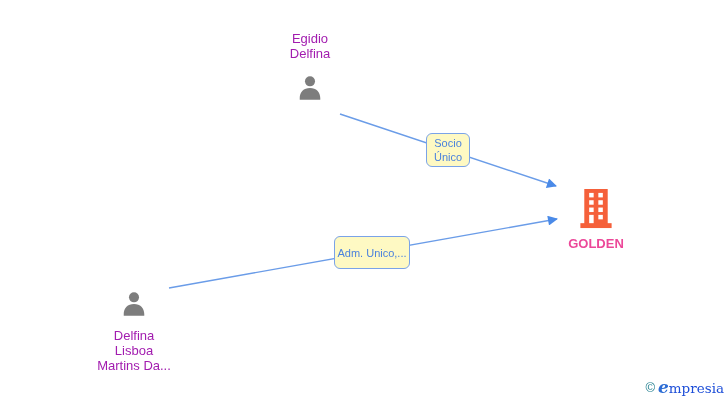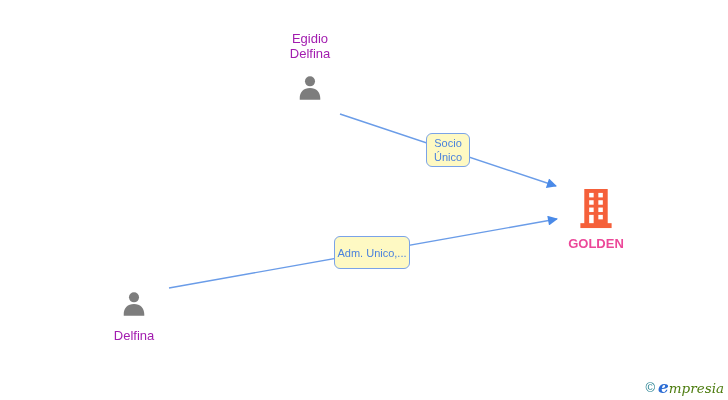--- a/index.html
+++ b/index.html
@@ -72,22 +72,21 @@
     vertical-align: 1px;
   }
   .wm-e {
     color: #2b6cd4;
     font-style: italic;
     font-weight: bold;
     font-size: 17px;
     margin-left: 3px;
   }
   .wm-rest {
-    color: #4d7c0f;
-    font-style: italic;
+    color: #1d4ed8;
     font-size: 13.5px;
   }
 </style>
 </head>
 <body>
 
 <div class="canvas">
 
   <svg class="edges-svg">
     <defs>
@@ -114,20 +113,22 @@
 
   <div class="node person" id="node-person-bottom">
     <span class="icon-wrap">
       <svg class="person-icon-svg" width="28" height="28" viewBox="0 0 24 24">
         <circle cx="12" cy="6.3" r="4.3"></circle>
         <path d="M12 11.9 c-5.4 0 -8.8 3.5 -8.8 8.6 l0 1.5 17.6 0 0 -1.5 c0 -5.1 -3.4 -8.6 -8.8 -8.6 z"></path>
       </svg>
     </span>
     <div class="node-name">
       <span>Delfina</span>
+      <span>Lisboa</span>
+      <span>Martins Da...</span>
     </div>
   </div>
 
   <div class="node company" id="node-company">
     <span class="icon-wrap">
       <svg width="36" height="41" viewBox="0 0 36 42">
         <g fill="#f5603a">
           <rect x="6" y="0" width="24" height="36"></rect>
           <rect x="2" y="35" width="32" height="5"></rect>
         </g>

